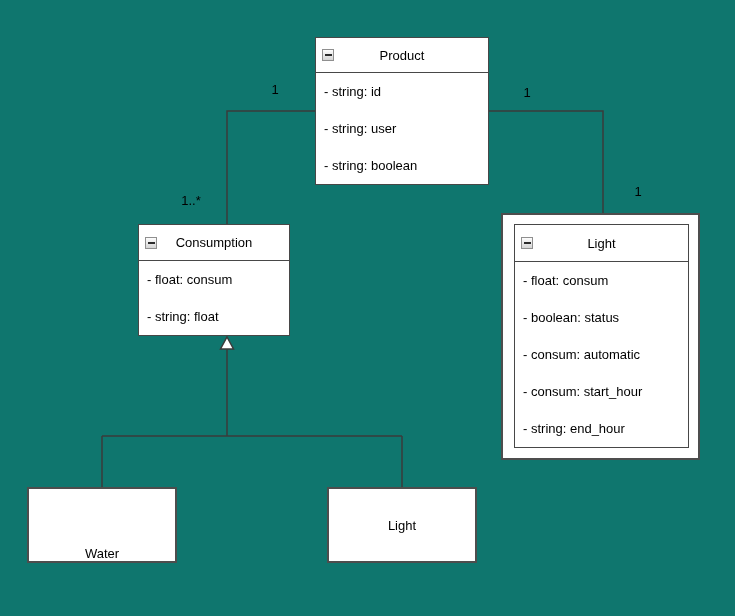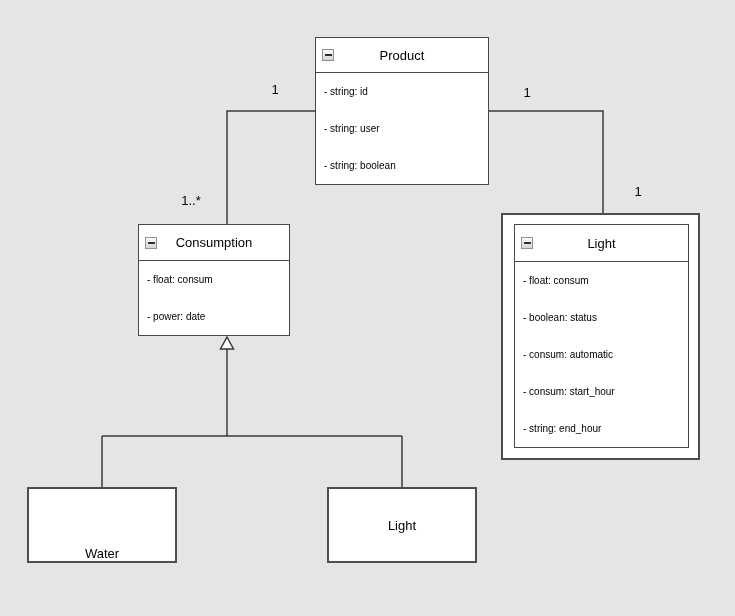--- a/index.html
+++ b/index.html
@@ -1,20 +1,20 @@
 <!DOCTYPE html>
 <html><head>
 <meta charset="utf-8">
 <style>
   html, body { margin: 0; padding: 0; background: #ffffff; }
   .canvas {
     position: relative;
     width: 735px;
     height: 616px;
-    background: #e5e5e5;
+    background: #0f766e;
     font-family: "Liberation Sans", sans-serif;
     color: #000000;
     overflow: hidden;
   }
   svg.wires {
     position: absolute;
     left: 0; top: 0;
     width: 735px; height: 616px;
   }
   .class-box {
@@ -48,21 +48,21 @@
     align-items: center;
     justify-content: center;
   }
   .minus-bar { width: 7px; height: 2px; background: #2b2b2b; }
   .attrs { flex: 1; display: flex; flex-direction: column; }
   .attr {
     flex: 1;
     display: flex;
     align-items: center;
     padding-left: 8px;
-    font-size: 10px;
+    font-size: 13px;
     white-space: nowrap;
   }
   .container-box {
     position: absolute;
     box-sizing: border-box;
     border: 2px solid #4d4d4d;
     background: #ffffff;
   }
   .simple-box {
     position: absolute;
@@ -129,21 +129,21 @@
 
   <div class="class-box" id="box-consumption">
     <div class="title-row">
       <span class="collapse">
         <span class="minus-bar"></span>
       </span>
       <span>Consumption</span>
     </div>
     <div class="attrs">
       <div class="attr">- float: consum</div>
-      <div class="attr">- power: date</div>
+      <div class="attr">- string: float</div>
     </div>
   </div>
 
   <div class="container-box" id="container-light"></div>
   <div class="class-box" id="box-light">
     <div class="title-row">
       <span class="collapse">
         <span class="minus-bar"></span>
       </span>
       <span>Light</span>

